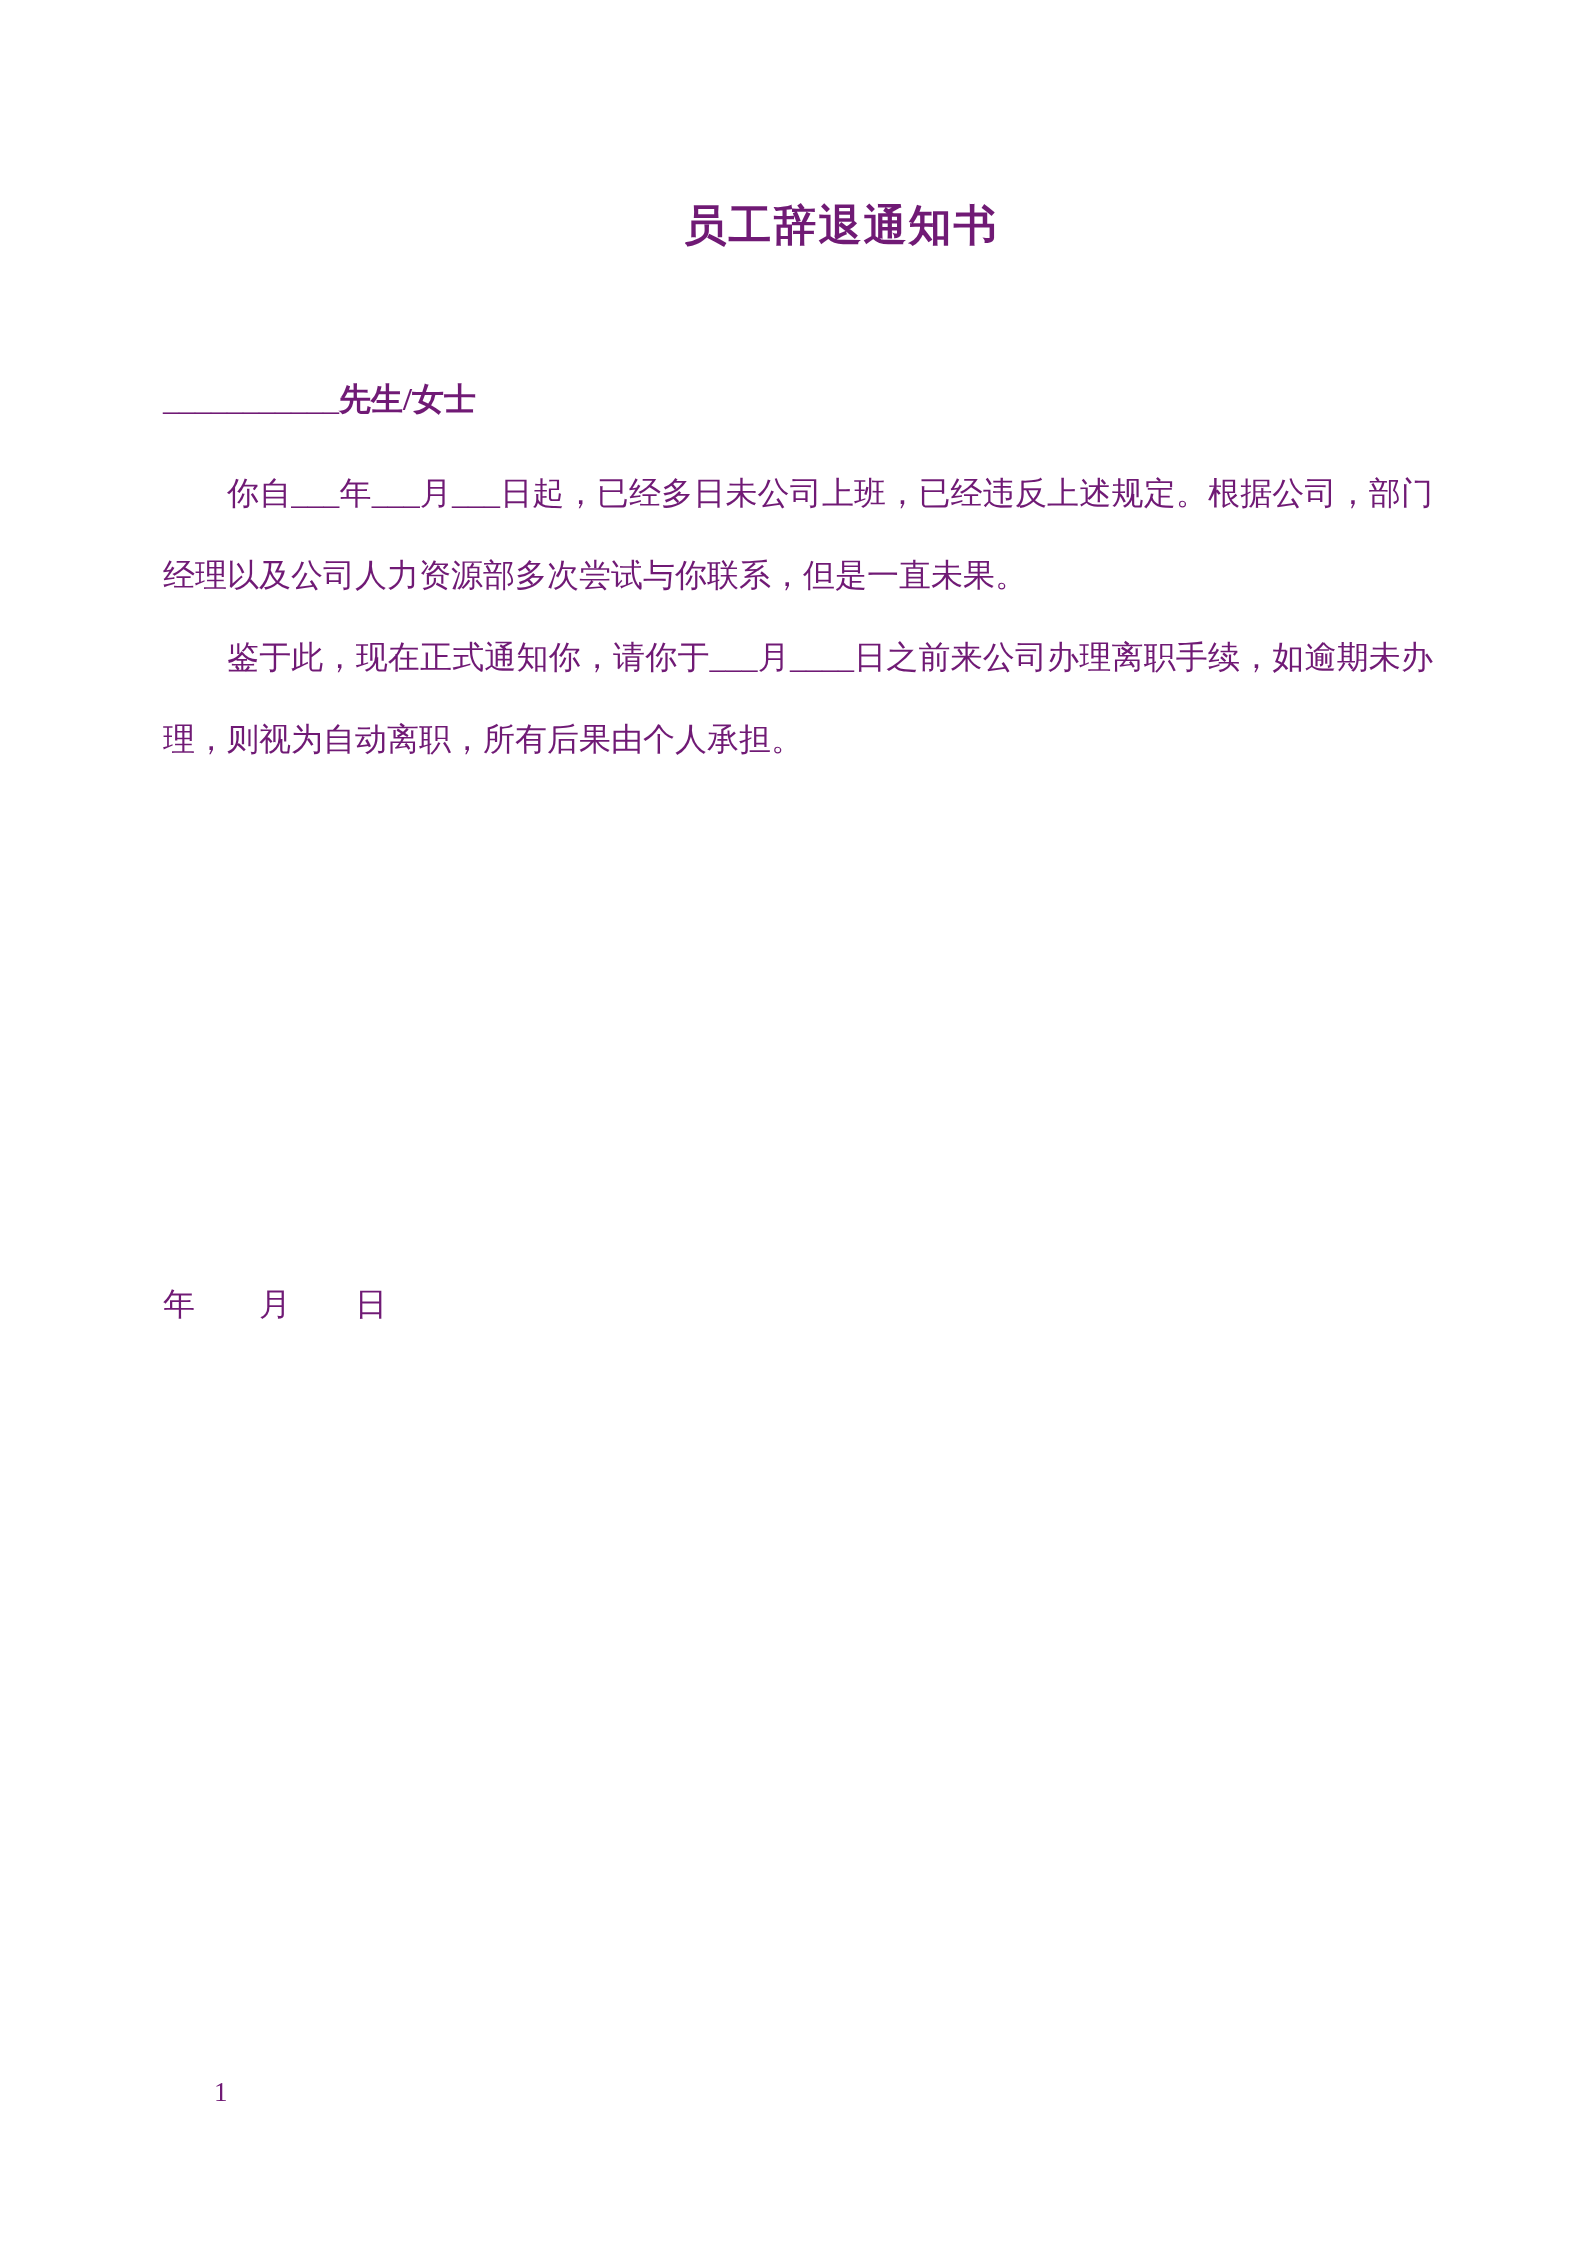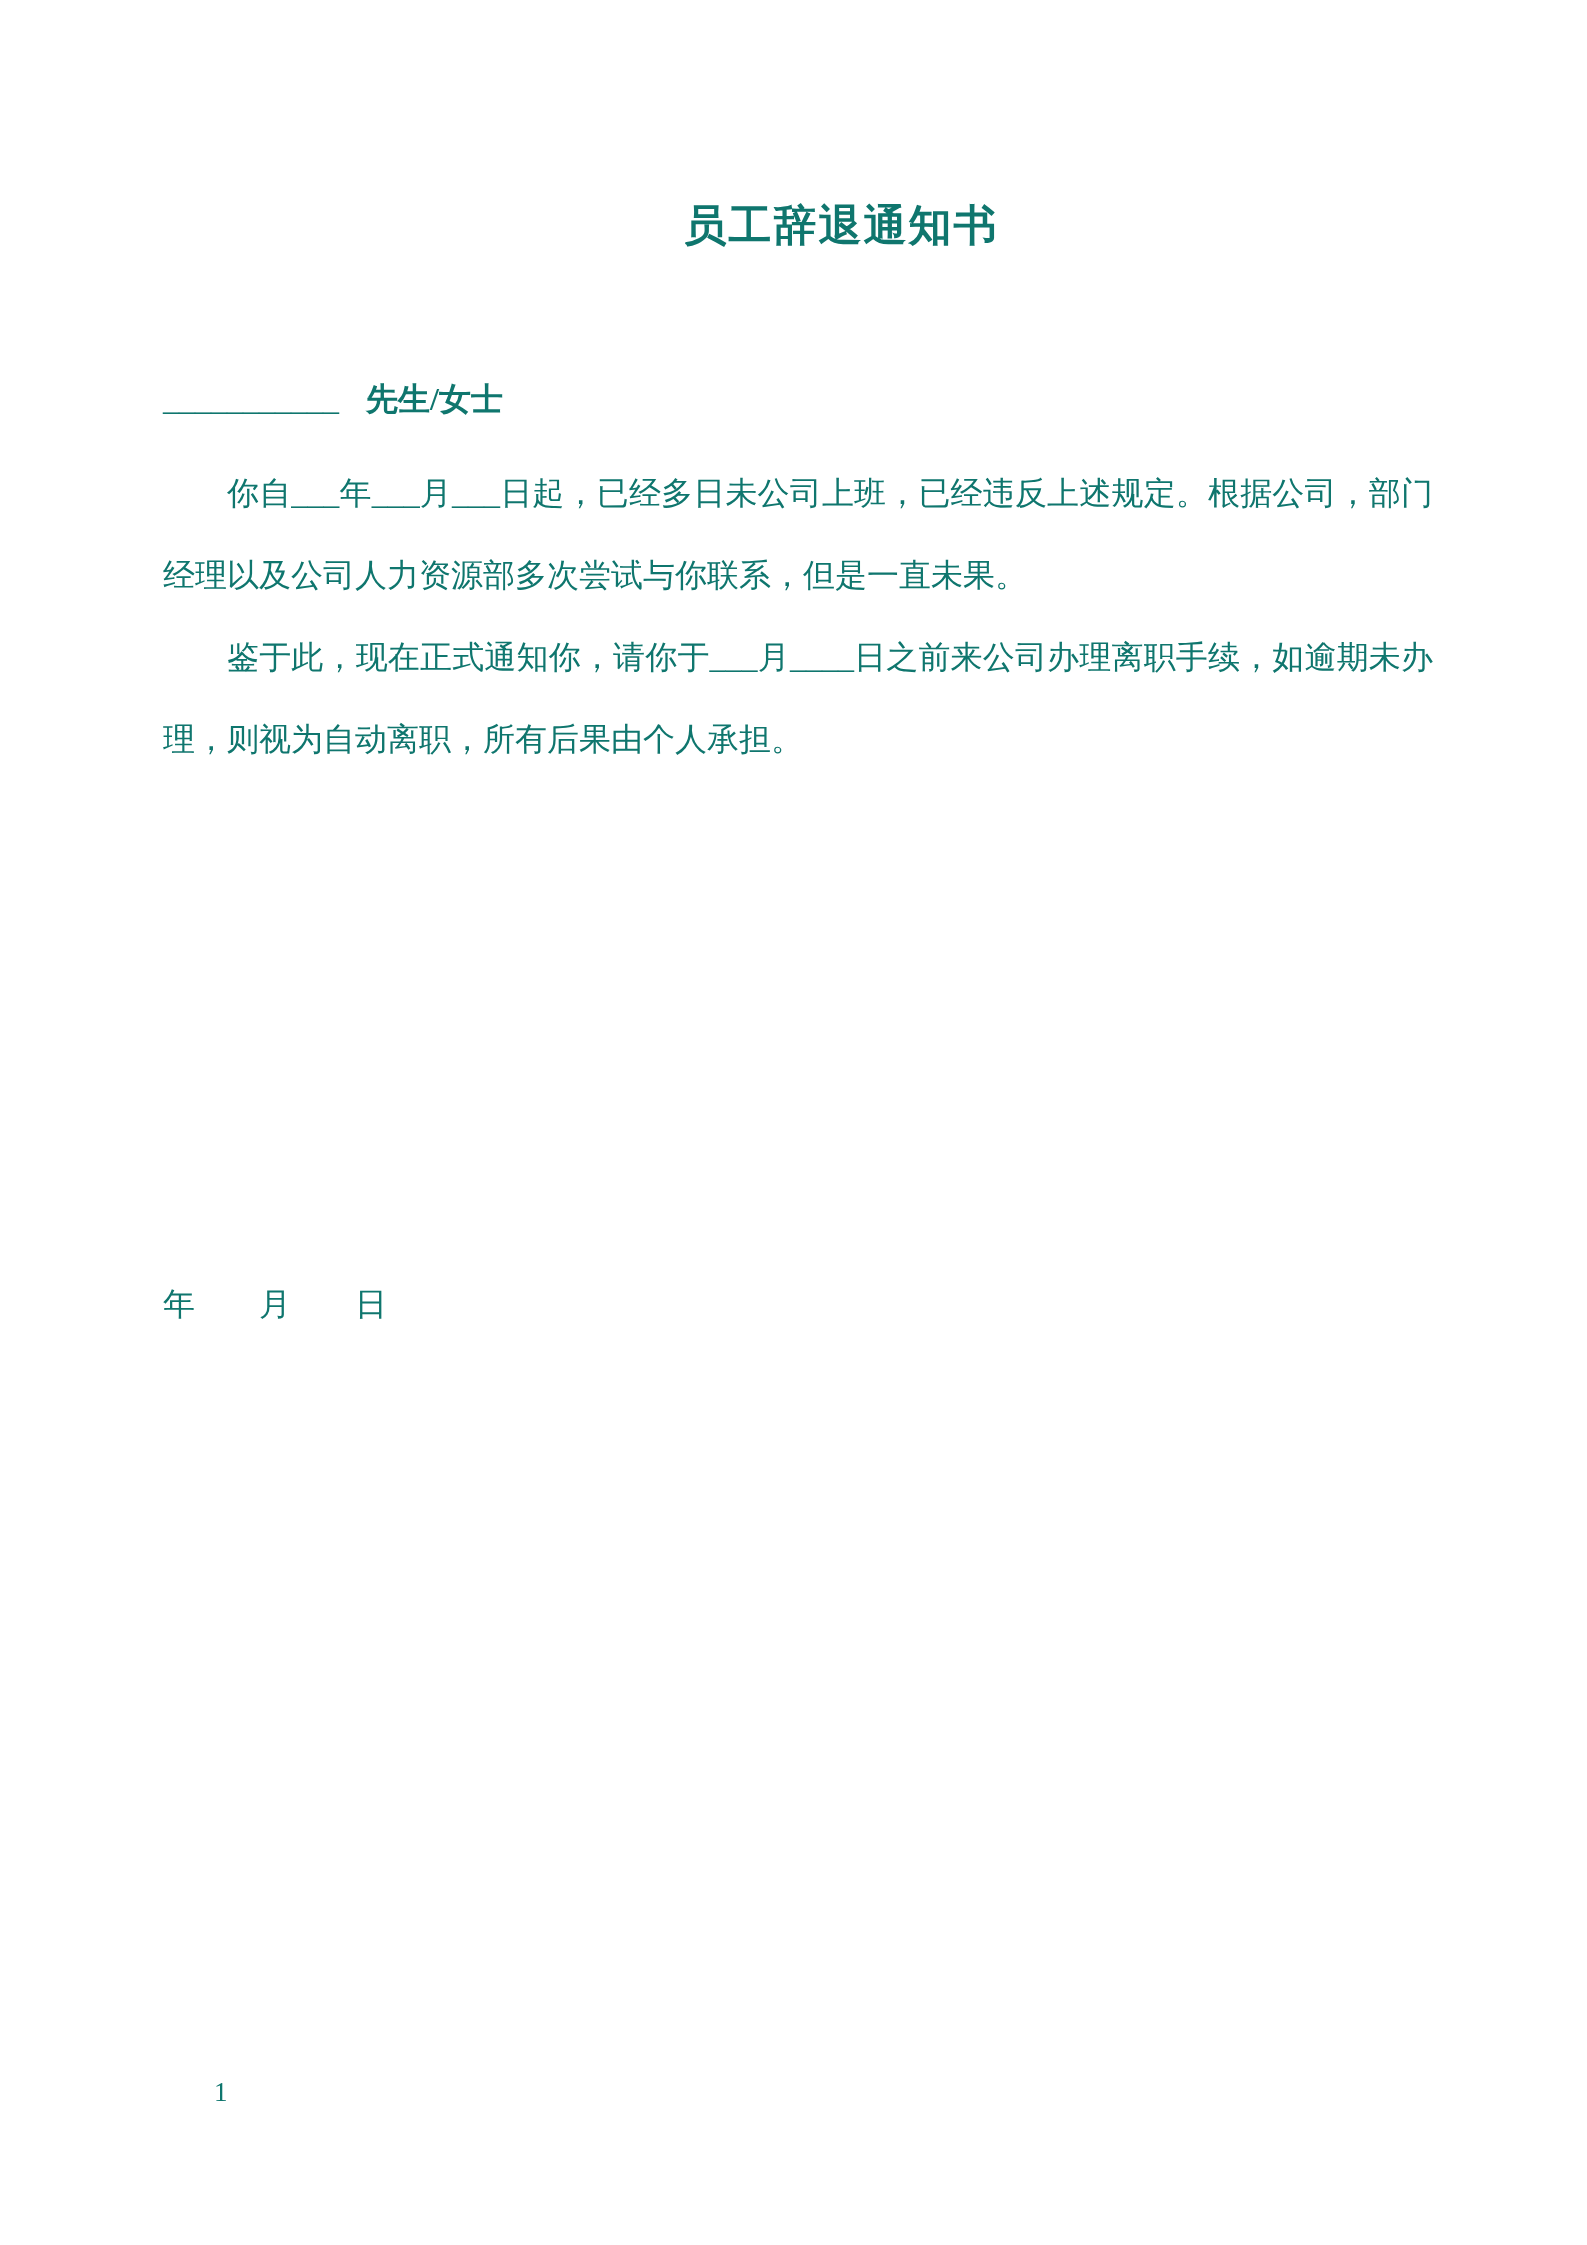--- a/index.html
+++ b/index.html
@@ -5,21 +5,21 @@
   html, body {
     margin: 0;
     padding: 0;
     background: #ffffff;
   }
   .page {
     position: relative;
     width: 1587px;
     height: 2245px;
     background: #ffffff;
-    color: #0f766e;
+    color: #701a75;
     font-family: "Liberation Serif", "DejaVu Serif", serif;
     overflow: hidden;
   }
   .title {
     position: absolute;
     top: 196px;
     left: 163px;
     width: 1270px;
     margin: 0;
     font-size: 43px;
@@ -33,21 +33,21 @@
     position: absolute;
     top: 358px;
     left: 163px;
     width: 1270px;
     font-size: 32px;
     line-height: 82px;
     white-space: nowrap;
   }
   .salutation .name-label {
     font-weight: bold;
-    margin-left: 27px;
+    margin-left: 0;
   }
   .body-block {
     position: absolute;
     top: 452px;
     left: 163px;
     width: 1270px;
   }
   .body-block p {
     margin: 0;
     font-size: 32px;

